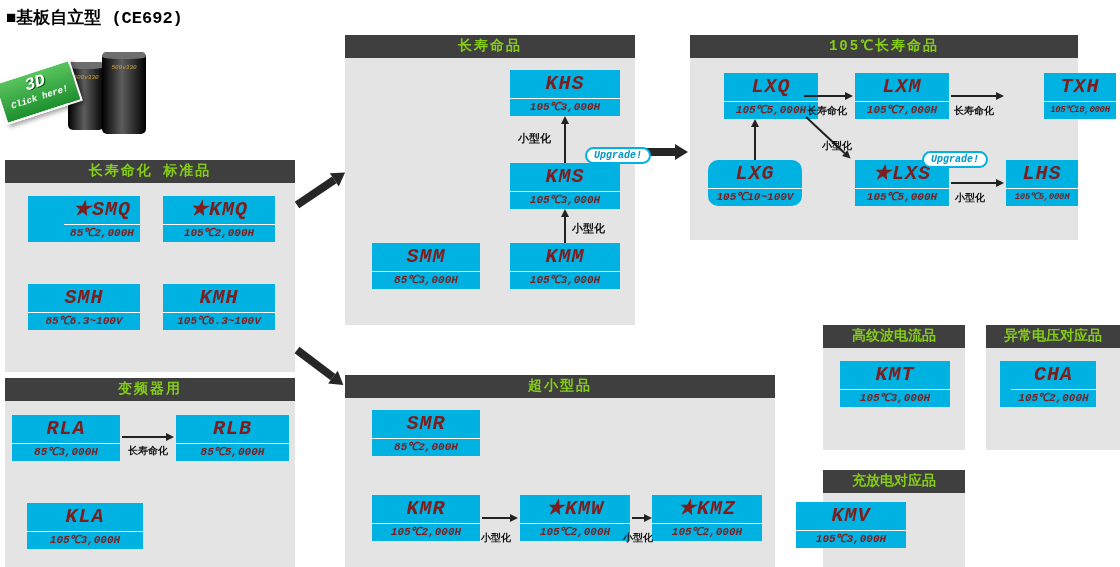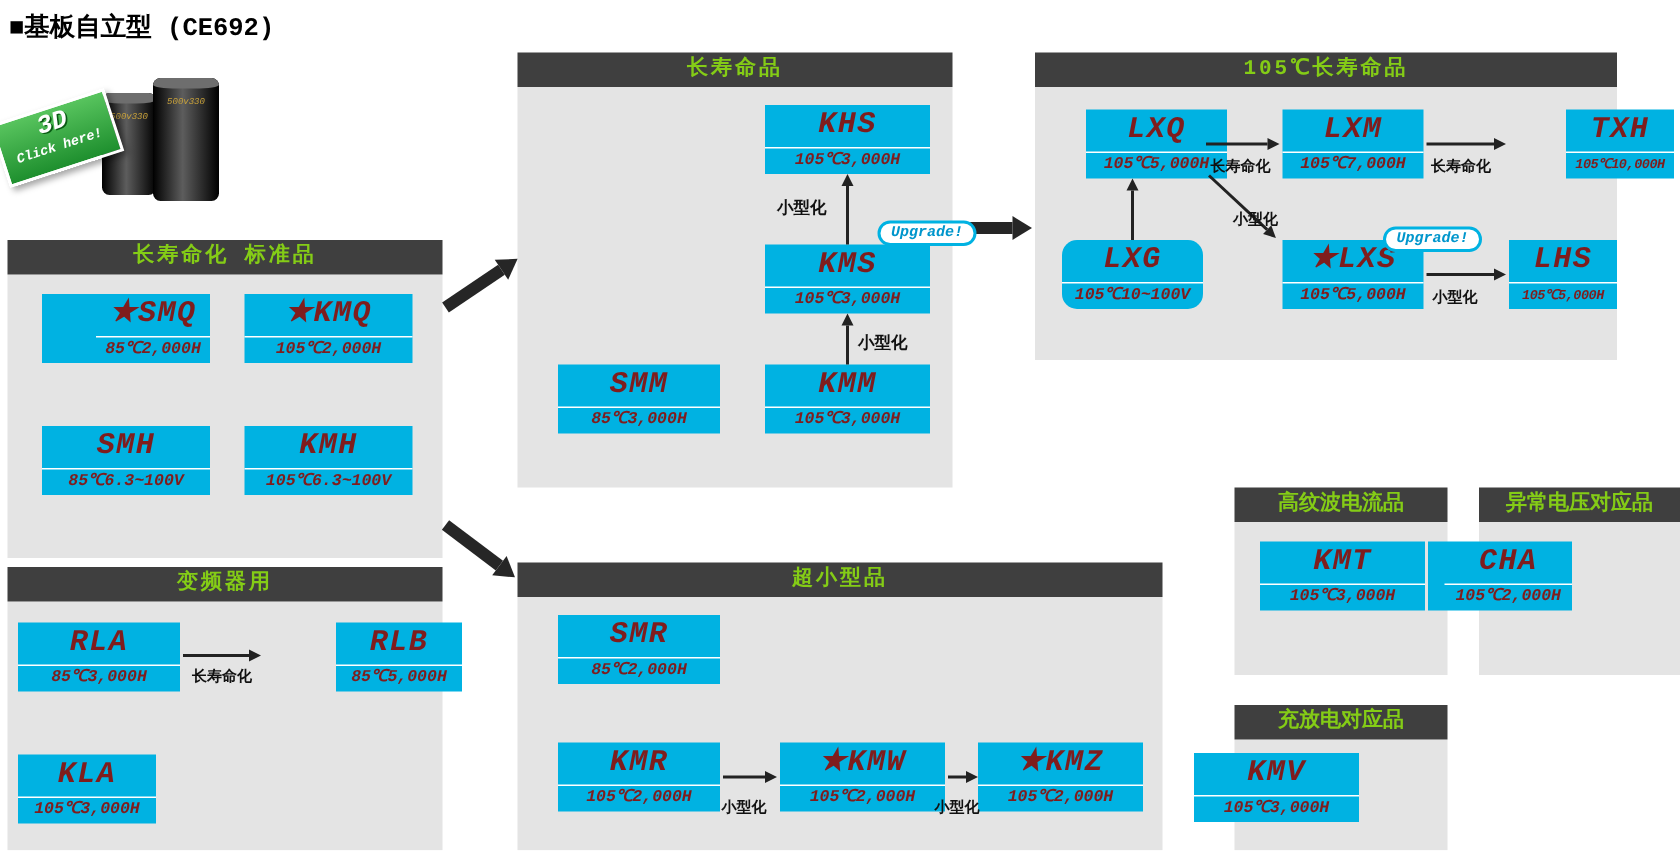--- a/index.html
+++ b/index.html
@@ -95,27 +95,27 @@
     <div class="pspec">105℃6.3~100V</div>
   </div>
 
   <div class="panel" style="left:5px;top:401px;width:290px;height:166px;"></div>
   <div class="hdr" style="left:5px;top:378px;width:290px;">变频器用</div>
 
   <div class="pbox" style="left:12px;top:415px;width:108px;">
     <div class="pname">RLA</div>
     <div class="pspec">85℃3,000H</div>
   </div>
-  <div class="pbox" style="left:176px;top:415px;width:84px;margin-left:48px;">
+  <div class="pbox" style="left:176px;top:415px;width:113px;">
     <div class="pname">RLB</div>
     <div class="pspec">85℃5,000H</div>
   </div>
   <div class="sarrow-h" style="left:122px;top:436px;width:44px;"></div>
   <div class="lbl small" style="left:120px;top:444px;width:56px;">长寿命化</div>
-  <div class="pbox" style="left:12px;top:503px;width:92px;">
+  <div class="pbox" style="left:27px;top:503px;width:116px;">
     <div class="pname">KLA</div>
     <div class="pspec">105℃3,000H</div>
   </div>
 
   <div class="panel" style="left:345px;top:58px;width:290px;height:267px;"></div>
   <div class="hdr" style="left:345px;top:35px;width:290px;">长寿命品</div>
 
   <div class="pbox" style="left:510px;top:70px;width:110px;">
     <div class="pname">KHS</div>
     <div class="pspec">105℃3,000H</div>
@@ -210,21 +210,21 @@
 
   <div class="panel" style="left:823px;top:348px;width:142px;height:102px;"></div>
   <div class="hdr" style="left:823px;top:325px;width:142px;letter-spacing:0;">高纹波电流品</div>
   <div class="pbox" style="left:840px;top:361px;width:110px;">
     <div class="pname">KMT</div>
     <div class="pspec">105℃3,000H</div>
   </div>
 
   <div class="panel" style="left:986px;top:348px;width:134px;height:102px;"></div>
   <div class="hdr" style="left:986px;top:325px;width:134px;letter-spacing:0;">异常电压对应品</div>
-  <div class="pbox" style="left:952px;top:361px;width:96px;padding-left:11px;">
+  <div class="pbox" style="left:1000px;top:361px;width:96px;padding-left:11px;">
     <div class="pname">CHA</div>
     <div class="pspec">105℃2,000H</div>
   </div>
 
   <div class="panel" style="left:823px;top:493px;width:142px;height:74px;"></div>
   <div class="hdr" style="left:823px;top:470px;width:142px;letter-spacing:0;">充放电对应品</div>
   <div class="pbox" style="left:796px;top:502px;width:110px;">
     <div class="pname">KMV</div>
     <div class="pspec">105℃3,000H</div>
   </div>

